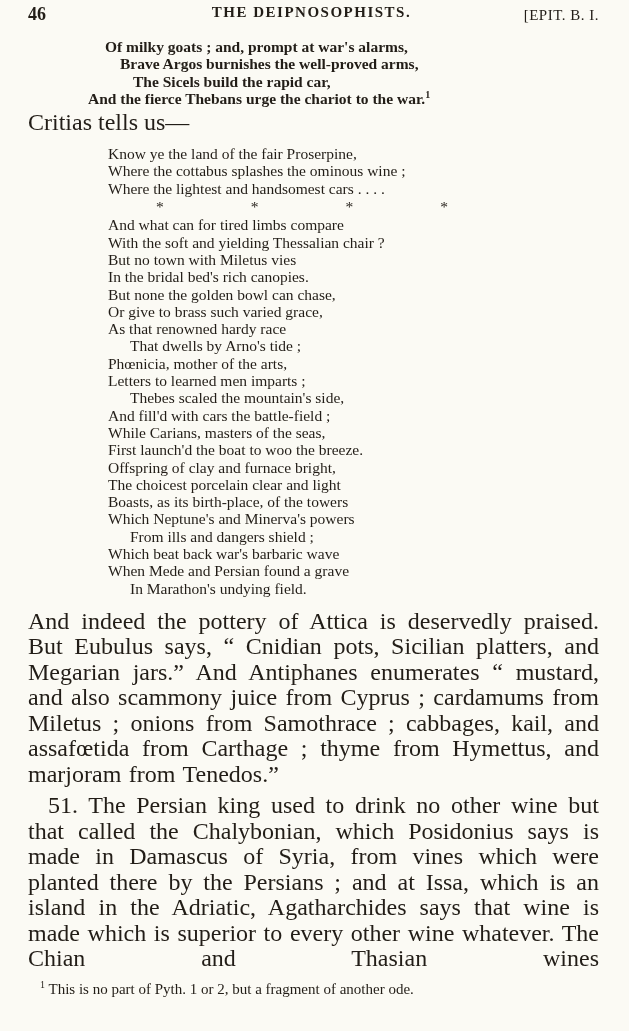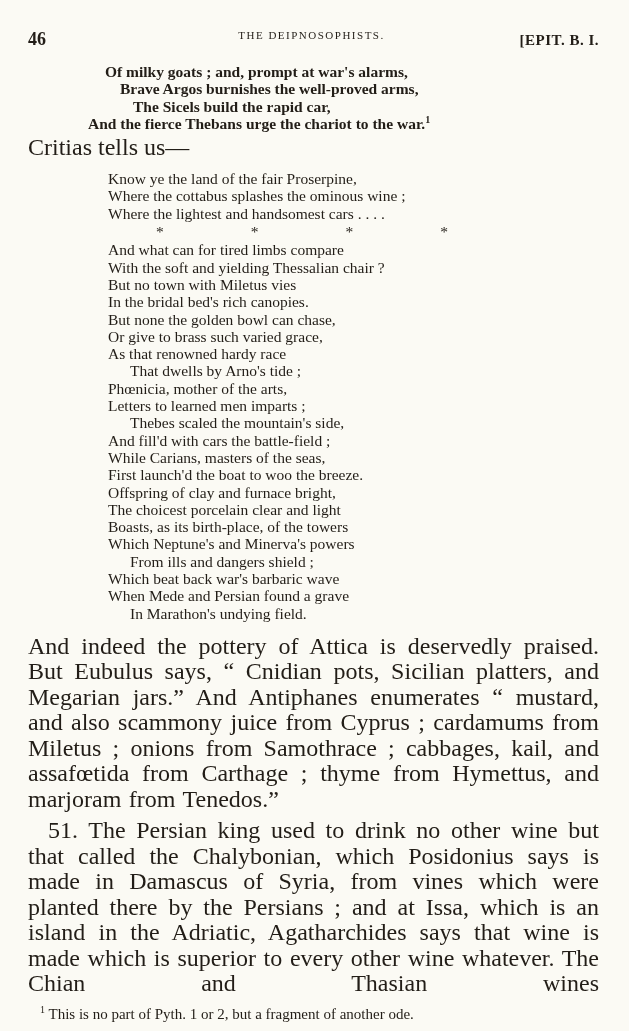--- a/index.html
+++ b/index.html
@@ -8,21 +8,21 @@
   }
   body {
     width: 629px;
     height: 1031px;
     background: #fbfaf4;
     color: #221d17;
     font-family: "Liberation Serif", serif;
     overflow: hidden;
   }
   .page {
-    padding: 29px 30px 0 28px;
+    padding: 4px 30px 0 28px;
     box-sizing: border-box;
     width: 629px;
     height: 971px;
   }
   
   .header {
     position: relative;
     display: flex;
     justify-content: space-between;
     align-items: baseline;
@@ -31,27 +31,27 @@
   }
   .pagenum {
     font-size: 18px;
     font-weight: bold;
   }
   .running {
     position: absolute;
     left: 0;
     right: 4px;
     text-align: center;
-    font-size: 11px;
-    font-weight: normal;
+    font-size: 15px;
+    font-weight: bold;
     letter-spacing: 1.5px;
   }
   .edition {
     font-size: 15px;
-    font-weight: bold;
+    font-weight: normal;
     letter-spacing: 0.5px;
   }
   
   .verse {
     font-size: 15.5px;
     line-height: 17.3px;
     white-space: nowrap;
   }
   .v1 { margin-left: 60px; margin-bottom: 2px; font-weight: bold; }
   .v1 .l0 { margin-left: 17px; }

